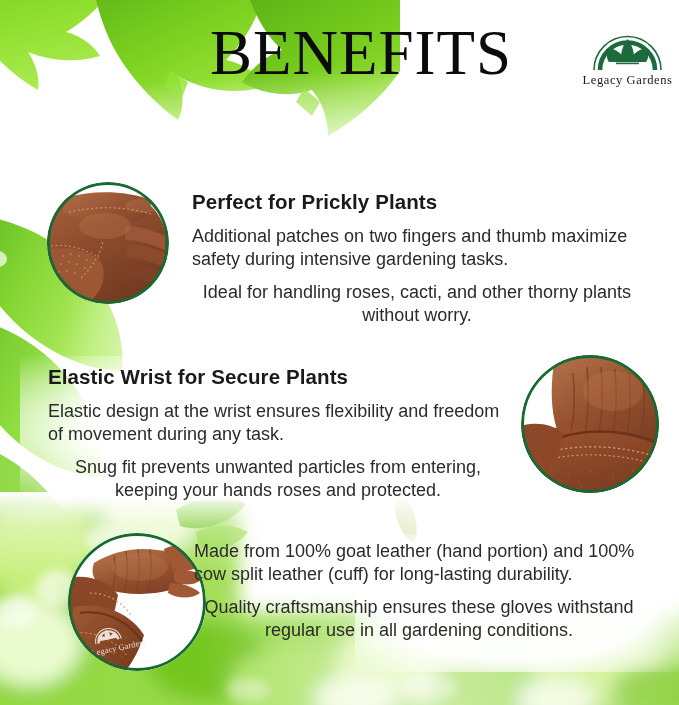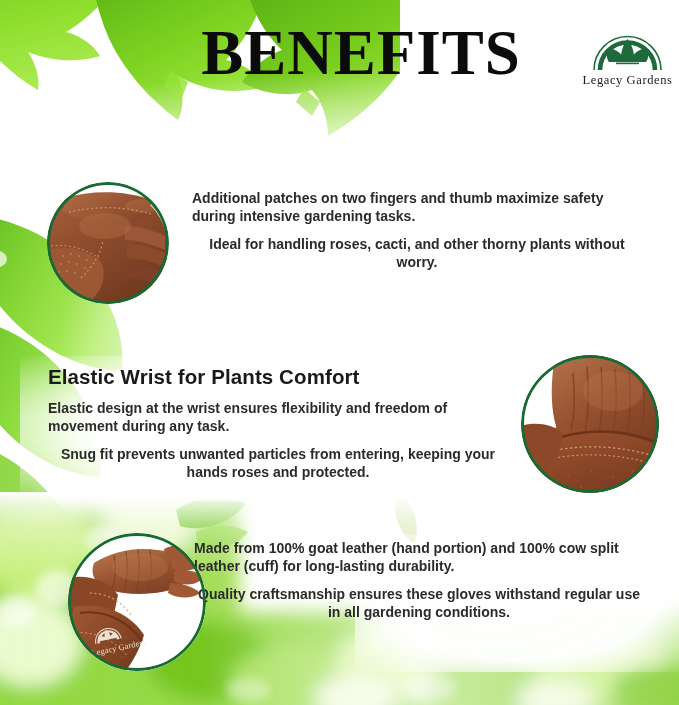--- a/index.html
+++ b/index.html
@@ -82,21 +82,21 @@
   }
 
   
   .header-title {
     position: absolute;
     left: 196px;
     top: 22px;
     width: 330px;
     font-family: "Liberation Serif", serif;
     font-size: 63px;
-    font-weight: 700;
+    font-weight: 400;
     letter-spacing: 1px;
     color: #0b0b0b;
     line-height: 1;
     text-align: center;
     white-space: nowrap;
   }
 
   .brand-logo {
     position: absolute;
     left: 576px;
@@ -123,22 +123,22 @@
     font-family: "Liberation Sans", sans-serif;
     font-size: 20.5px;
     font-weight: 700;
     color: #1a1a1a;
     letter-spacing: 0.1px;
     margin: 0 0 11px 0;
     white-space: nowrap;
   }
   .benefit-para {
     font-family: "Liberation Sans", sans-serif;
-    font-size: 14px;
-    font-weight: 700;
+    font-size: 18px;
+    font-weight: 400;
     color: #2b2b2b;
     line-height: 1.28;
     margin: 0 0 10px 0;
   }
   .benefit-para:last-child { margin-bottom: 0; text-align: center; }
 
   
   .benefit-1 { left: 192px; top: 190px; width: 450px; }
   .benefit-2 { left: 48px;  top: 365px; width: 460px; }
   .benefit-3 { left: 194px; top: 540px; width: 450px; }
@@ -398,20 +398,21 @@
         <path d="M4,64 C20,62 38,66 52,76" stroke="#cf9164" stroke-width="1" fill="none" stroke-dasharray="2 2.5"></path>
 
         <ellipse cx="58" cy="44" rx="26" ry="13" fill="#b77349" opacity="0.38"></ellipse>
         <ellipse cx="96" cy="24" rx="18" ry="7" fill="#c07e52" opacity="0.3"></ellipse>
       </svg>
     </div>
     <div class="ring"></div>
   </div>
 
   <div class="benefit benefit-1">
+    <h2 class="benefit-heading">Perfect for Prickly Plants</h2>
     <p class="benefit-para">Additional patches on two fingers and thumb maximize safety during intensive gardening tasks.</p>
     <p class="benefit-para">Ideal for handling roses, cacti, and other thorny plants without worry.</p>
   </div>
 
   <div class="photo-circle circle-2">
     <div class="shot">
       <svg viewBox="0 0 138 138" xmlns="http://www.w3.org/2000/svg">
         <defs>
           <linearGradient id="lth2" x1="0.1" y1="0" x2="0.8" y2="1">
             <stop offset="0%" stop-color="#b2714a"></stop>
@@ -458,21 +459,21 @@
             <circle cx="22" cy="128" r="1.4"></circle>
         </g>
 
         <ellipse cx="92" cy="36" rx="30" ry="20" fill="#bd7c52" opacity="0.3"></ellipse>
       </svg>
     </div>
     <div class="ring"></div>
   </div>
 
   <div class="benefit benefit-2">
-    <h2 class="benefit-heading">Elastic Wrist for Plants Comfort</h2>
+    <h2 class="benefit-heading">Elastic Wrist for Secure Plants</h2>
     <p class="benefit-para">Elastic design at the wrist ensures flexibility and freedom of movement during any task.</p>
     <p class="benefit-para">Snug fit prevents unwanted particles from entering, keeping your hands roses and protected.</p>
   </div>
 
   <div class="photo-circle circle-3">
     <div class="shot">
       <svg viewBox="0 0 138 138" xmlns="http://www.w3.org/2000/svg">
         <defs>
           <linearGradient id="lth3" x1="0.2" y1="0" x2="0.8" y2="1">
             <stop offset="0%" stop-color="#b5744c"></stop>

